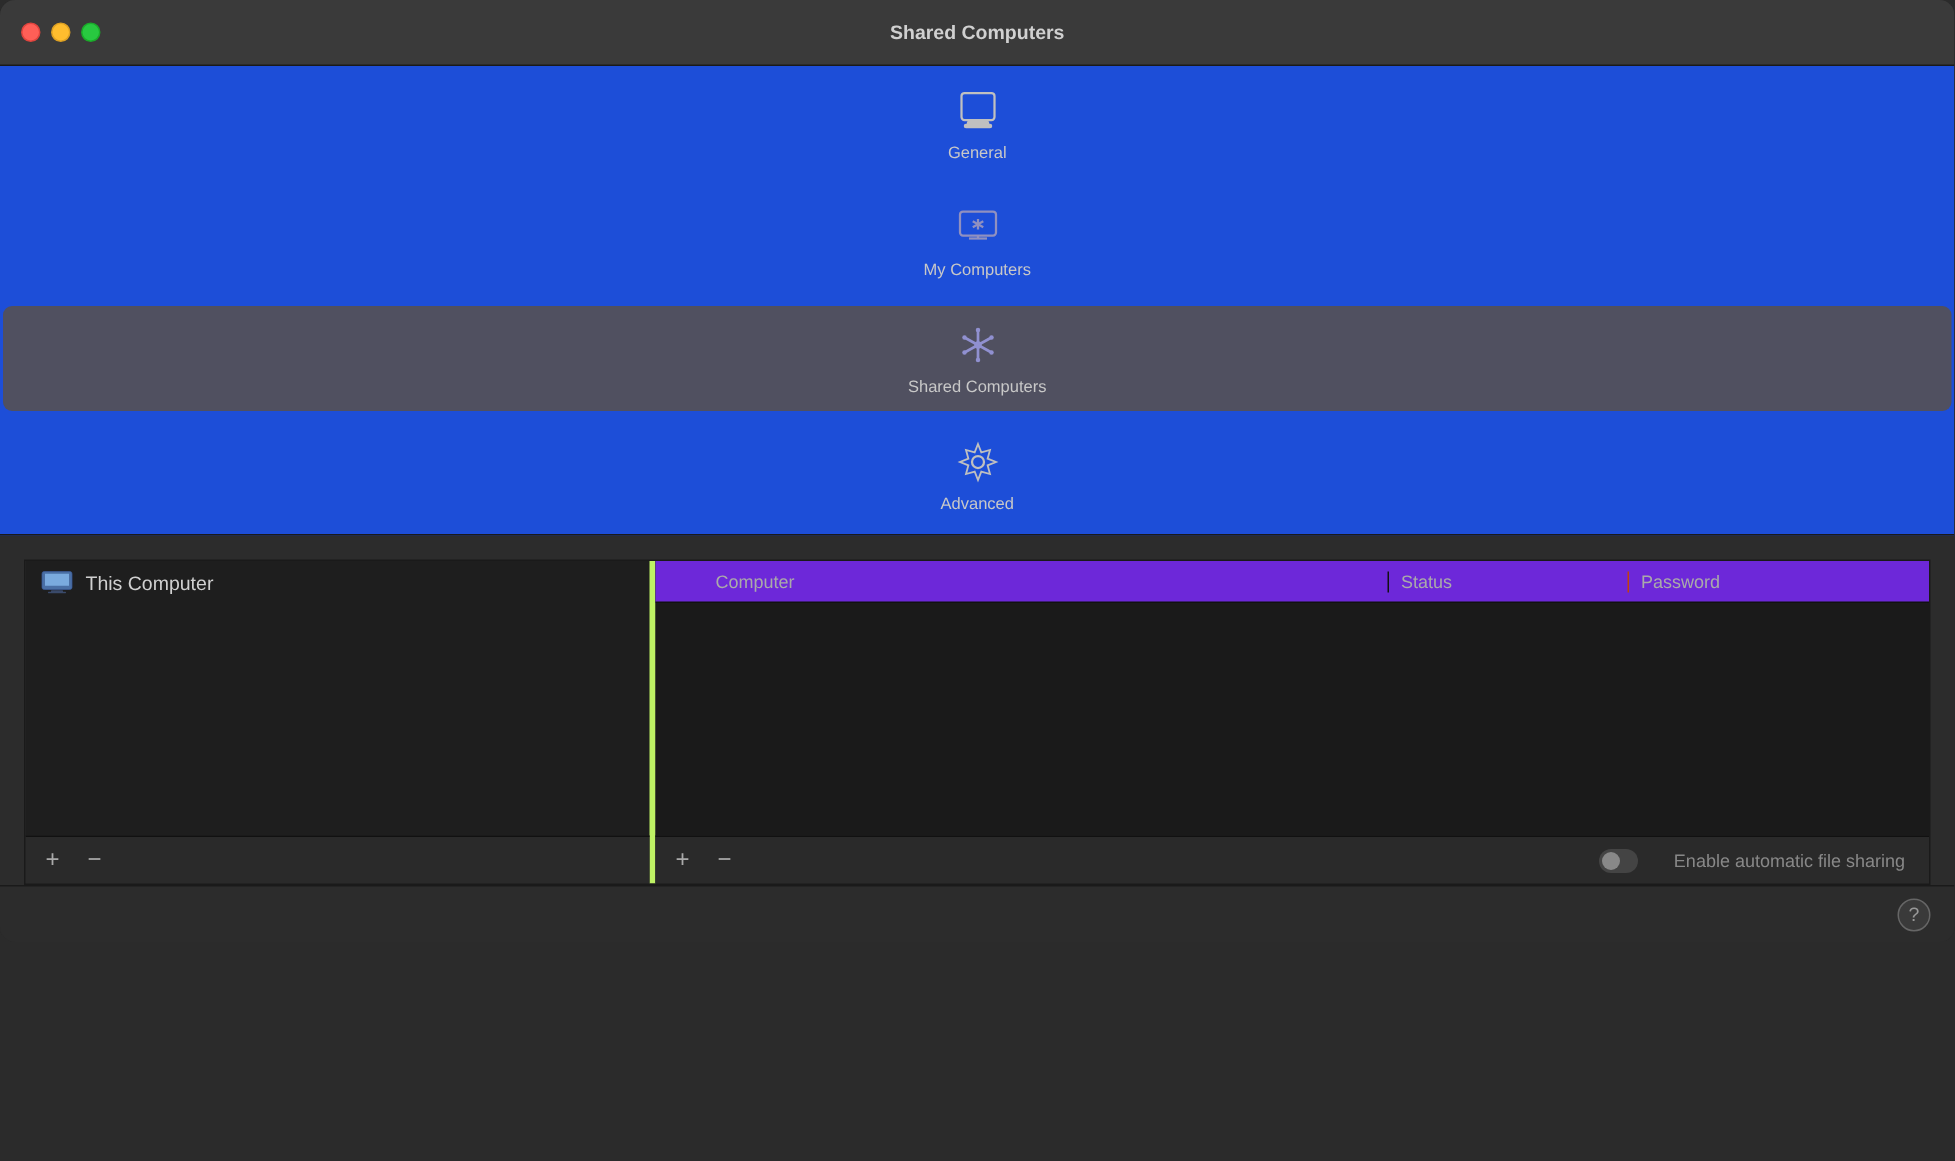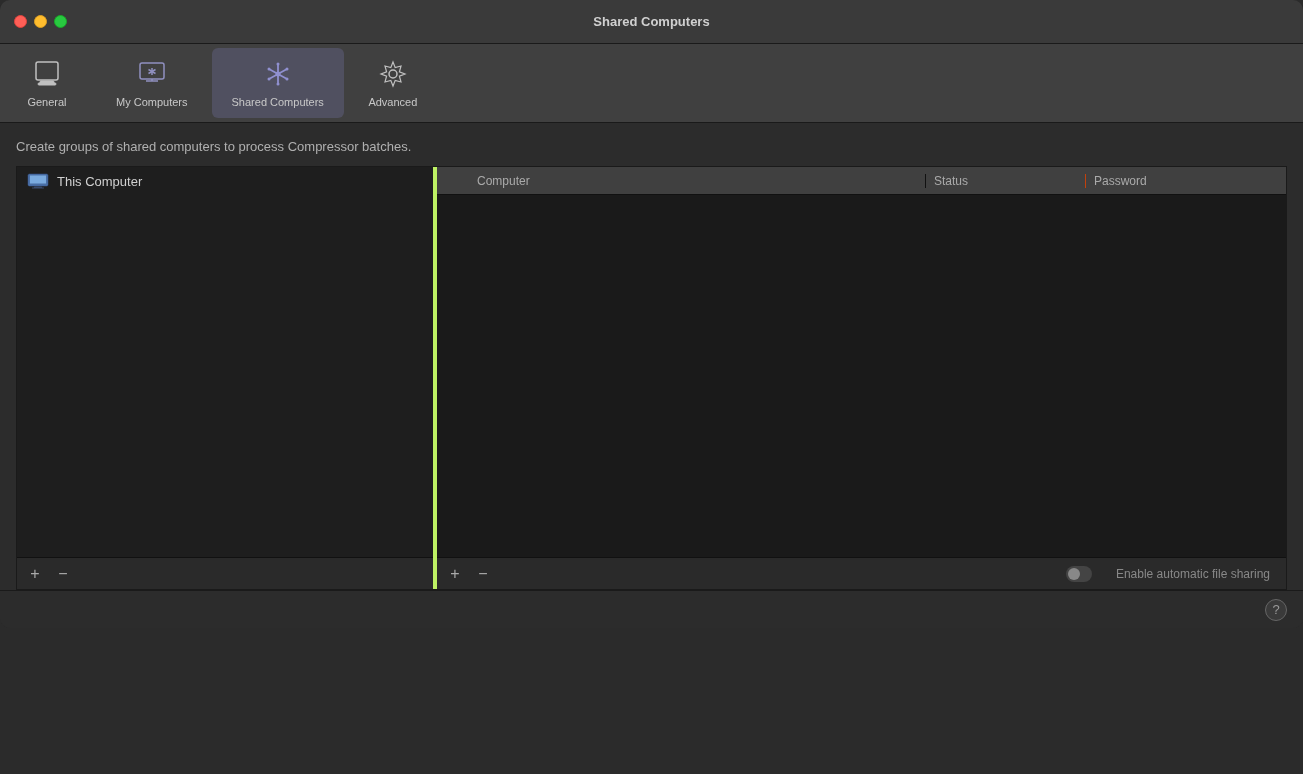--- a/index.html
+++ b/index.html
@@ -54,23 +54,23 @@
     .traffic-light.maximize { background: #28c940; border: 1px solid #1aab29; }
 
     .title-bar-title {
       font-size: 13px;
       font-weight: 600;
       color: #d0d0d0;
     }
 
     
     .toolbar {
-      background: #404040;
-      display: flex;
-      flex-direction: row;
+      background: #1d4ed8;
+      display: flex;
+      flex-direction: column;
       align-items: stretch;
       border-bottom: 1px solid #1a1a1a;
       flex-shrink: 0;
     }
 
     .toolbar-item {
       display: flex;
       flex-direction: column;
       align-items: center;
       justify-content: center;
@@ -182,21 +182,21 @@
     
     .right-panel {
       flex: 1;
       background: #1a1a1a;
       display: flex;
       flex-direction: column;
     }
 
     .table-header {
       display: flex;
-      background: #404040;
+      background: #6d28d9;
       border-bottom: 1px solid #111;
       height: 28px;
       align-items: center;
     }
 
     .th-checkbox {
       width: 32px;
       display: flex;
       align-items: center;
       justify-content: center;
@@ -375,21 +375,20 @@
           <circle cx="16" cy="16" r="4" stroke="#c0c0c0" stroke-width="1.5" fill="none"></circle>
         </svg>
       </div>
       <span class="toolbar-label">Advanced</span>
     </div>
 
   </div>
 
   <div class="content">
 
-    <p class="description-text">Create groups of shared computers to process Compressor batches.</p>
 
     <div class="panels">
 
       <div class="left-panel">
         <div class="left-panel-content">
           <div class="group-item">
             <span class="computer-icon-small">
               <svg width="22" height="16" viewBox="0 0 22 16">
                 <rect x="1" y="1" width="20" height="12" rx="1.5" fill="#4a6fa5" stroke="#3a5a95" stroke-width="0.5"></rect>
                 <rect x="3" y="2.5" width="16" height="8" fill="#7aaade"></rect>

